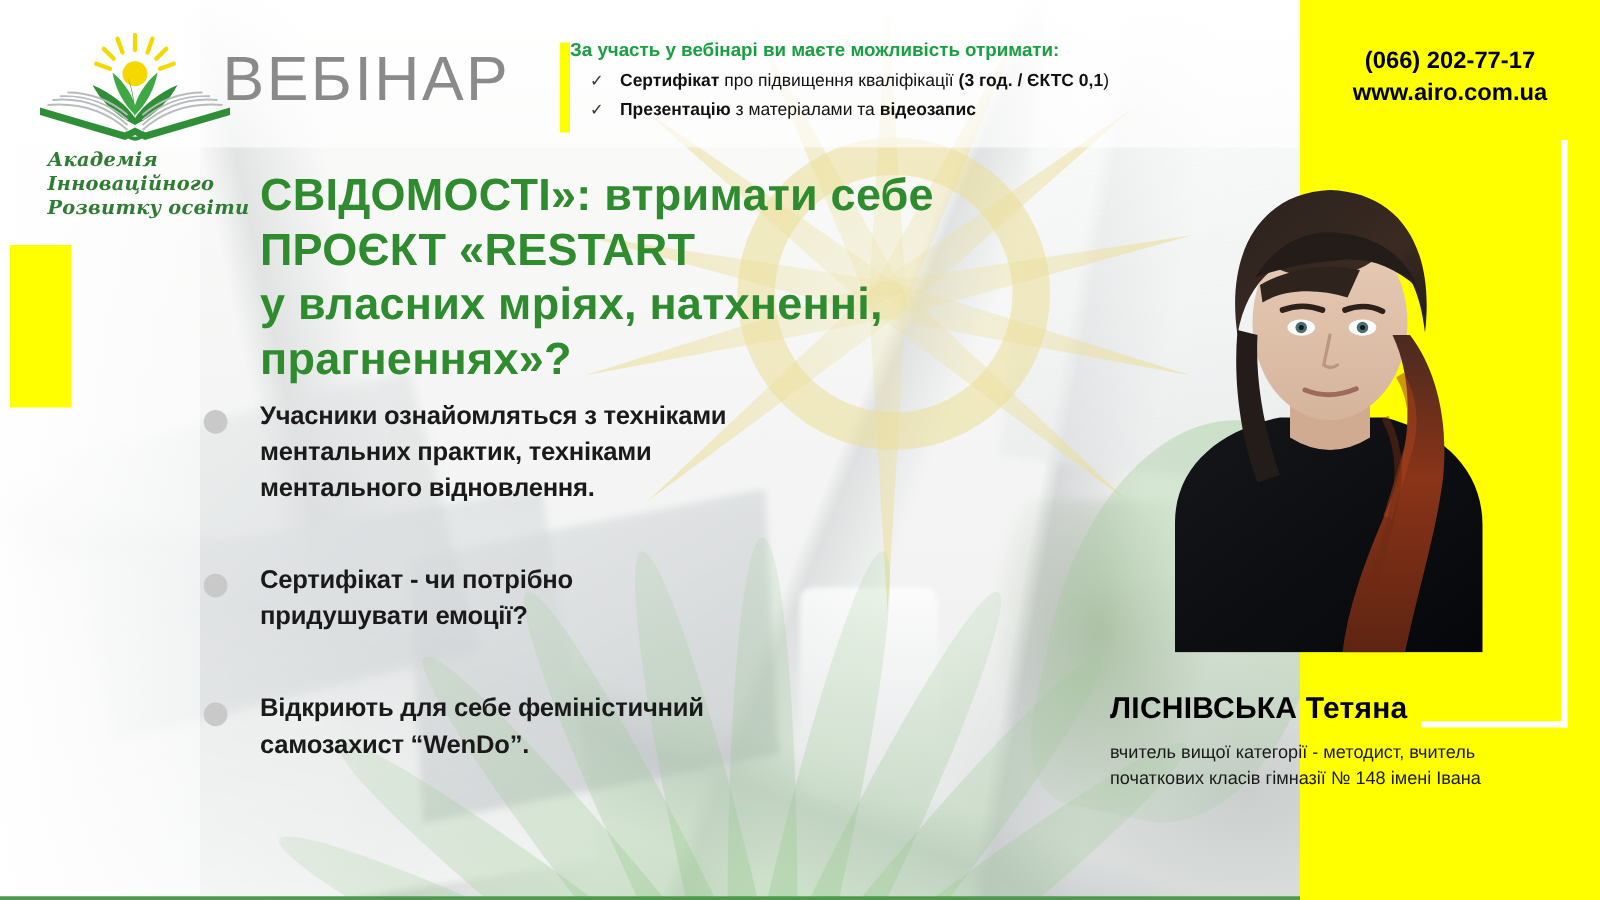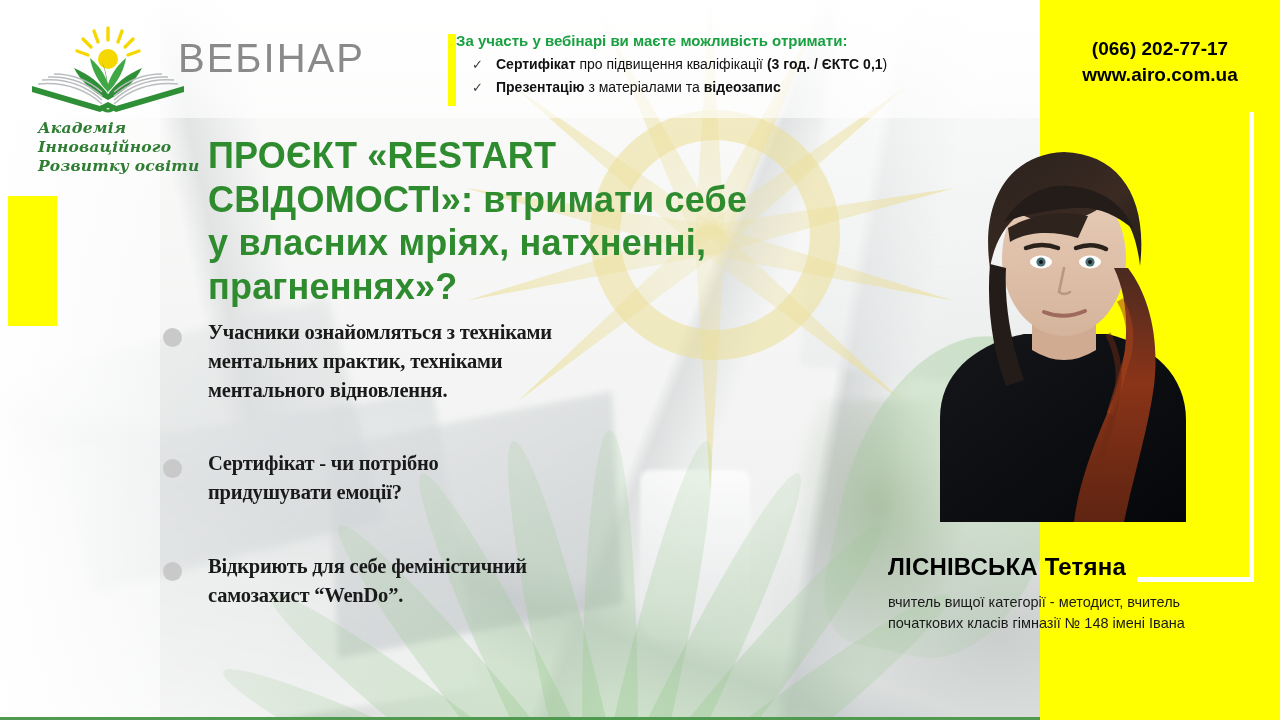--- a/index.html
+++ b/index.html
@@ -112,21 +112,21 @@
     font-family:"DejaVu Serif",serif;
     font-style:italic;font-weight:700;
     font-size:15.5px;line-height:19px;color:#2f7d32;
     letter-spacing:.2px;
   }
   .logo-text span{display:block;white-space:nowrap;}
 
   
   .webinar{
     position:absolute;left:178px;top:38px;
-    font-size:40px;font-weight:400;color:#8a8a8a;
+    font-size:50px;font-weight:400;color:#8a8a8a;
     letter-spacing:2px;line-height:1;
   }
 
   
   .offer{position:absolute;left:448px;top:32px;width:560px;}
   .offer-bar{
     position:absolute;left:0;top:2px;width:8px;height:72px;background:#ffff00;
   }
   .offer-title{
     margin-left:8px;
@@ -168,21 +168,21 @@
 
   
   .bullets{position:absolute;left:160px;top:318px;width:740px;}
   .bullet-item{position:relative;display:flex;gap:0;margin-bottom:44px;}
   .dot{
     position:absolute;left:3px;top:10px;width:19px;height:19px;border-radius:50%;
     background:#c9c9c9;
   }
   .bullet-text{
     margin-left:48px;
-    font-family:Liberation Serif, serif;
+    font-family:Liberation Sans, sans-serif;
     font-size:20.5px;font-weight:700;color:#1a1a1a;
     line-height:1.42;letter-spacing:-.2px;
   }
 
   
   .photo{
     position:absolute;left:928px;top:118px;width:272px;height:404px;
     overflow:hidden;
   }
   .photo svg{display:block;}
@@ -316,22 +316,22 @@
   <div class="yellow-panel"></div>
   <div class="frame-line-v"></div>
   <div class="frame-line-h"></div>
 
   <div class="contact">
     <div class="phone">(066) 202-77-17</div>
     <div class="site">www.airo.com.ua</div>
   </div>
 
   <div class="title">
+    <div>СВІДОМОСТІ»: втримати себе</div>
     <div>ПРОЄКТ «RESTART</div>
-    <div>СВІДОМОСТІ»: втримати себе</div>
     <div>у власних мріях, натхненні,</div>
     <div>прагненнях»?</div>
   </div>
 
   <div class="bullets">
     <div class="bullet-item">
       <span class="dot"></span>
       <div class="bullet-text">
         <div>Учасники ознайомляться з техніками</div>
         <div>ментальних практик, техніками</div>

